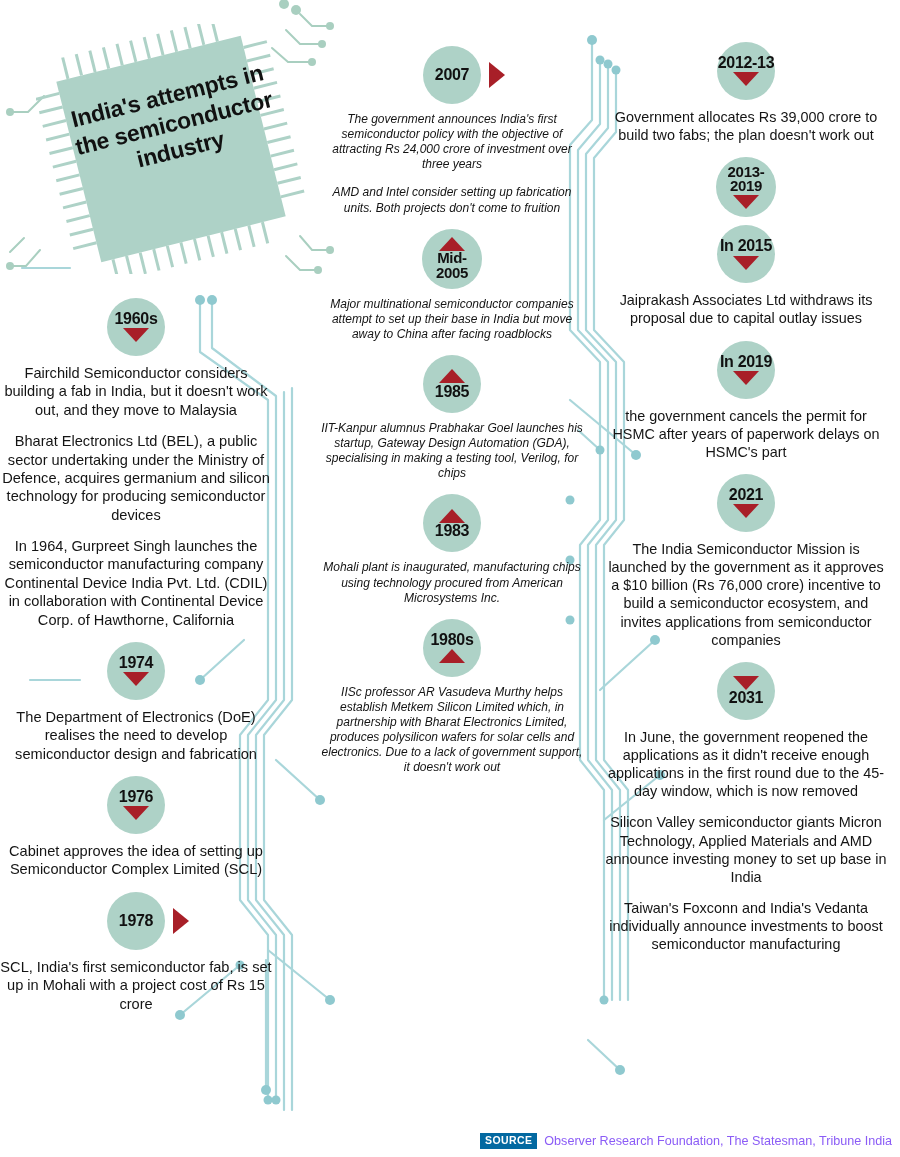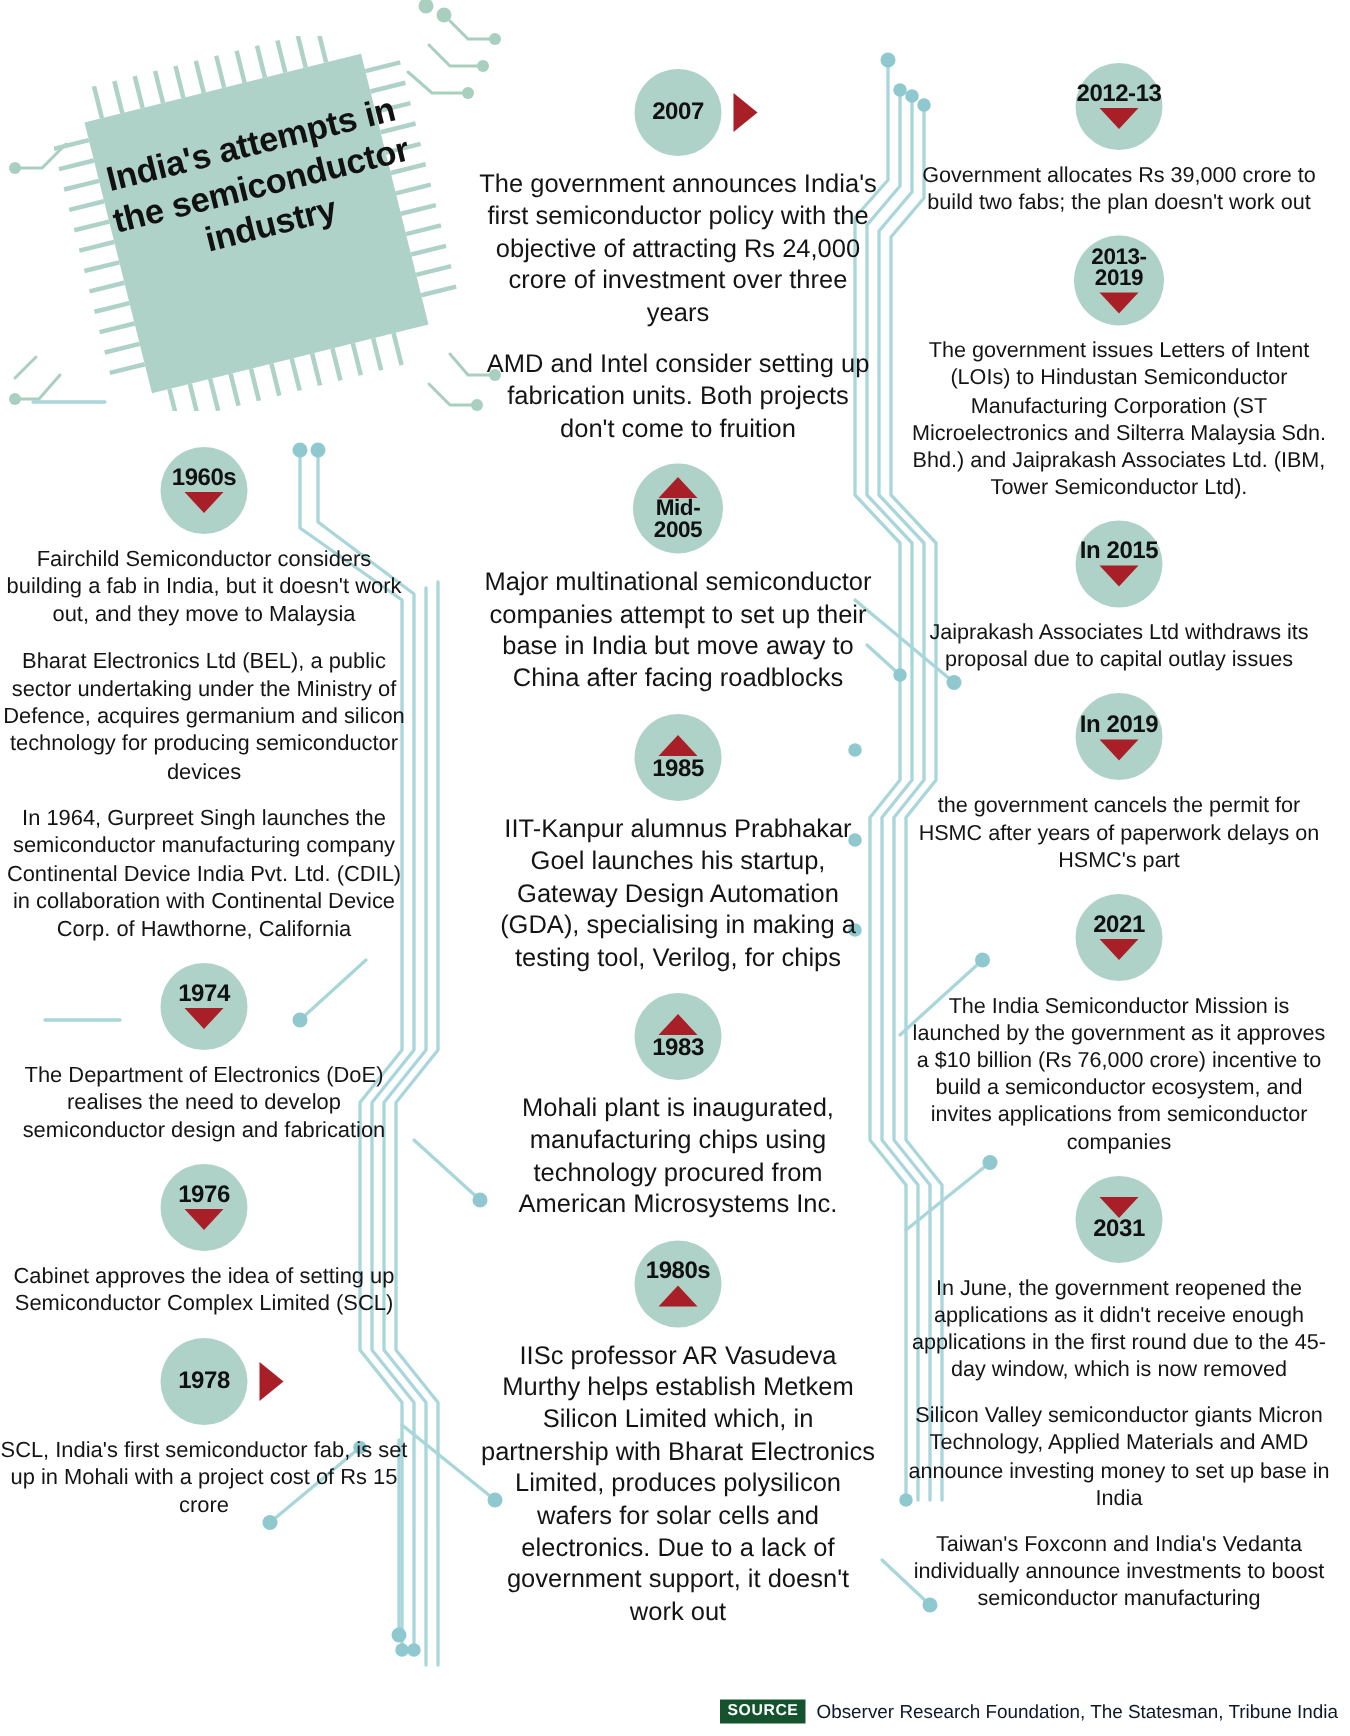--- a/index.html
+++ b/index.html
@@ -120,45 +120,45 @@
 
   
   .para {
     text-align: center;
     font-size: 14.6px;
     line-height: 1.26;
     color: #141414;
     margin: 0 0 13px 0;
     font-family: "Liberation Sans", sans-serif;
   }
-  #col-mid .para   { font-size: 17px; }
+  #col-mid .para   { font-size: 12px; font-style: italic; }
   #col-right .para { font-size: 14.4px; }
 
   
   .source-bar {
     position: absolute;
     right: 8px;
     bottom: 8px;
     display: flex;
     align-items: center;
     gap: 7px;
     z-index: 4;
   }
   .source-tag {
-    background: #14532d;
+    background: #0369a1;
     color: #ffffff;
     font-size: 10.5px;
     font-weight: bold;
     letter-spacing: 0.4px;
     padding: 2px 5px 2px 5px;
     line-height: 1.1;
   }
   .source-text {
     font-size: 12.6px;
-    color: #0f172a;
+    color: #8b5cf6;
   }
 </style>
 </head>
 <body>
 
 <div id="infographic">
 
   <svg class="circuit-layer" viewBox="0 0 900 1157" xmlns="http://www.w3.org/2000/svg">
     <g fill="none" stroke="#a9d6da" stroke-width="2.2" stroke-linecap="round" stroke-linejoin="round">
 
@@ -414,21 +414,20 @@
       <div class="entry">
         <div class="badge-wrap">
           <div class="badge two-line tall">
             <div class="badge-label">2013-
 2019</div>
             <div class="arrow-slot gap">
               <div class="tri tri-down"></div>
             </div>
           </div>
         </div>
-        <p class="para">The government issues Letters of Intent (LOIs) to Hindustan Semiconductor Manufacturing Corporation (ST Microelectronics and Silterra Malaysia Sdn. Bhd.) and Jaiprakash Associates Ltd. (IBM, Tower Semiconductor Ltd).</p>
       </div>
       <div class="entry">
         <div class="badge-wrap">
           <div class="badge">
             <div class="badge-label">In 2015</div>
             <div class="arrow-slot gap">
               <div class="tri tri-down"></div>
             </div>
           </div>
         </div>

